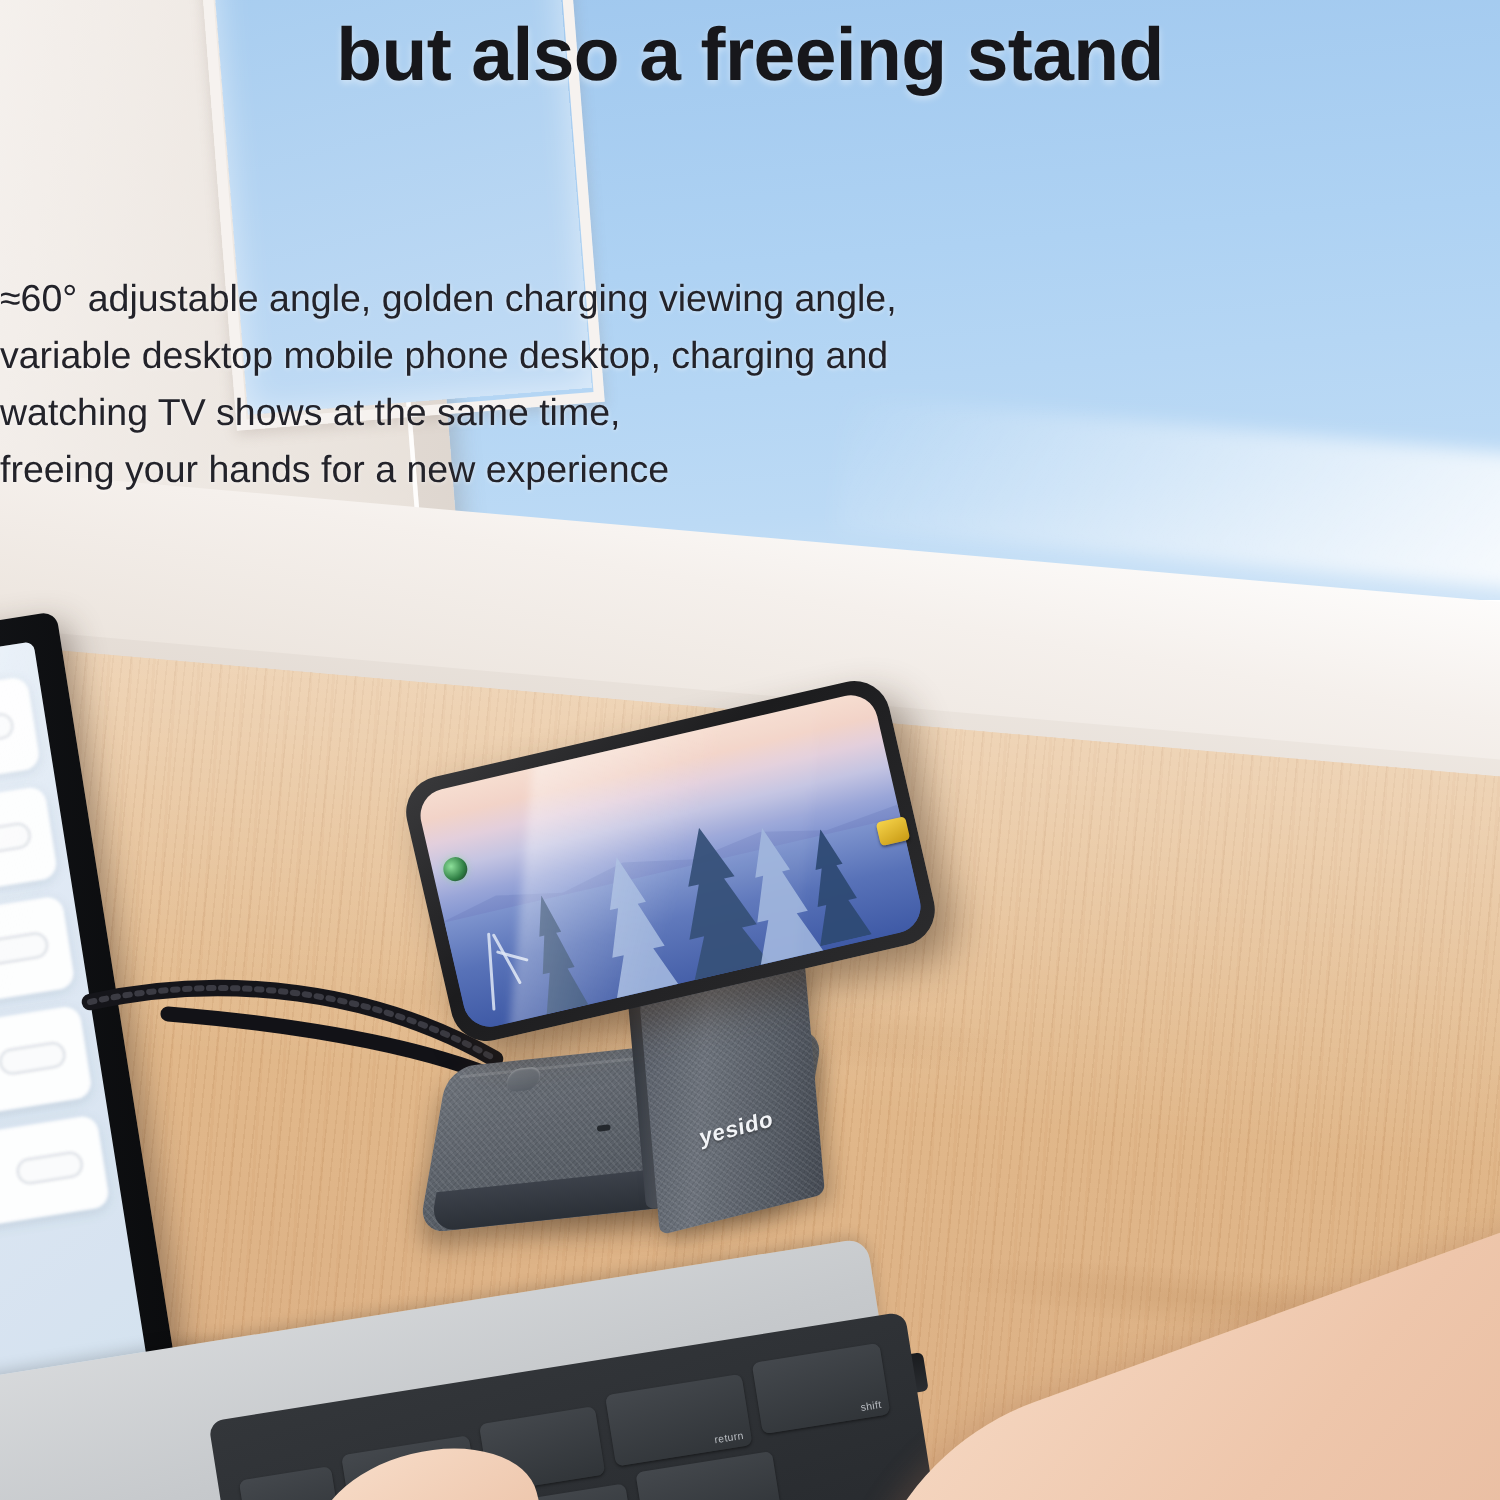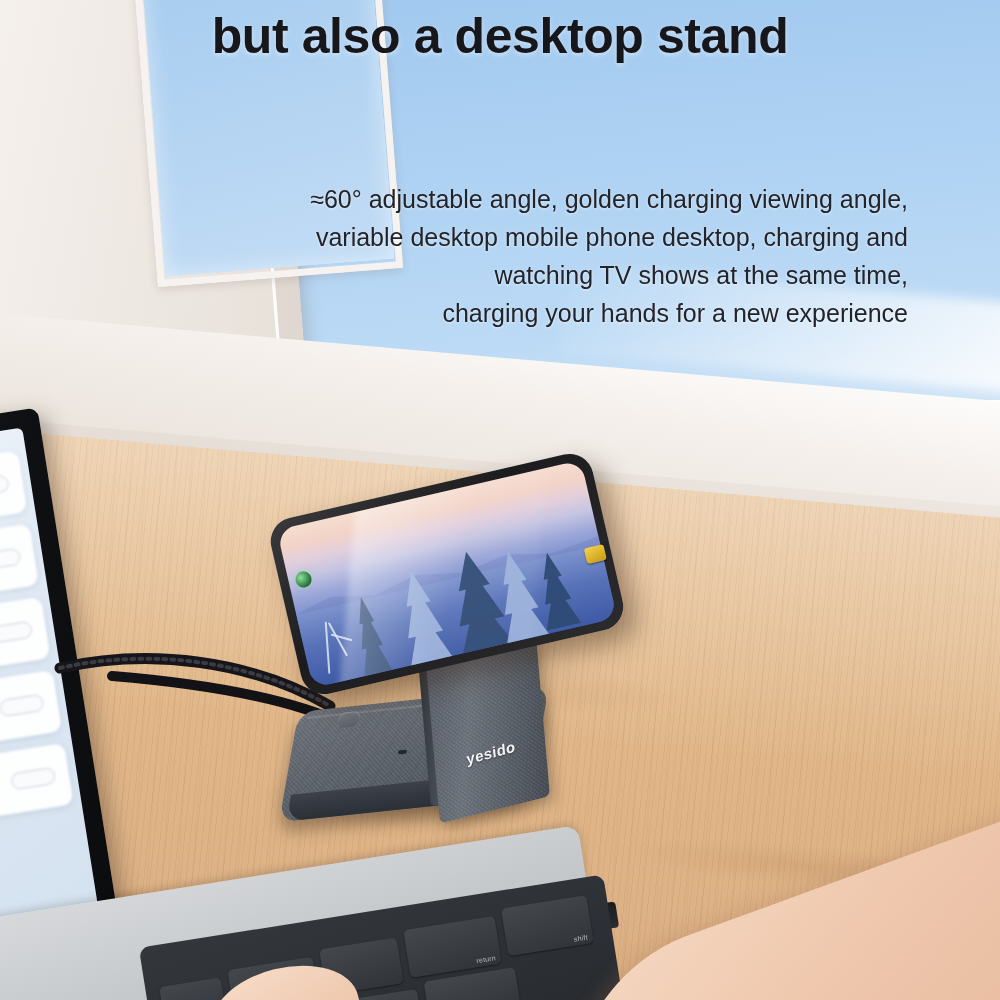--- a/index.html
+++ b/index.html
@@ -287,21 +287,21 @@
   
   .headline {
     position:absolute; left:0; top:8px; width:1000px;
     text-align:center; color:#17171b;
     font-size:50px; font-weight:700; line-height:1.14;
     letter-spacing:-.4px;
     text-shadow:0 2px 5px rgba(255,255,255,.45);
   }
   .subcopy {
     position:absolute; left:0; top:180px; width:908px;
-    text-align:right; color:#23232a;
+    text-align:left; color:#23232a;
     font-size:25px; font-weight:400; line-height:1.52;
     text-shadow:0 1px 3px rgba(255,255,255,.55);
   }
   .subcopy div { white-space:nowrap; }
 </style>
 </head>
 <body>
 
 <div id="stage">
 
@@ -411,23 +411,23 @@
       <div class="glare"></div>
     </div>
     <div class="cam-dot"></div>
     <div class="badge"></div>
   </div>
 
   <div class="human-arm"></div>
   <div class="hand-bit"></div>
 
   <div class="headline">
-    <div>but also a desktop stand</div>
+    <div>but also a freeing stand</div>
   </div>
 
   <div class="subcopy">
     <div>≈60° adjustable angle, golden charging viewing angle,</div>
     <div>variable desktop mobile phone desktop, charging and</div>
     <div>watching TV shows at the same time,</div>
-    <div>charging your hands for a new experience</div>
+    <div>freeing your hands for a new experience</div>
   </div>
 
 </div>
 
 </body></html>

